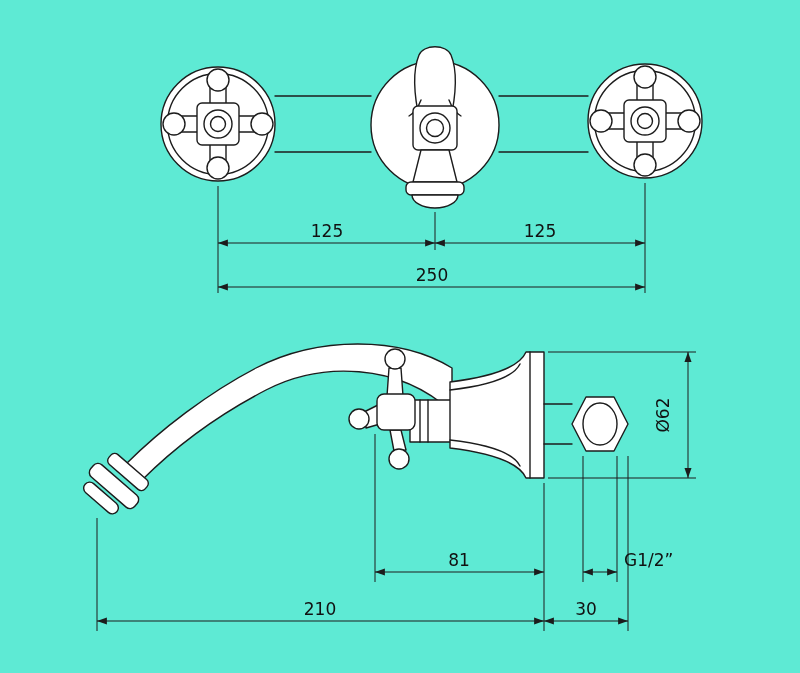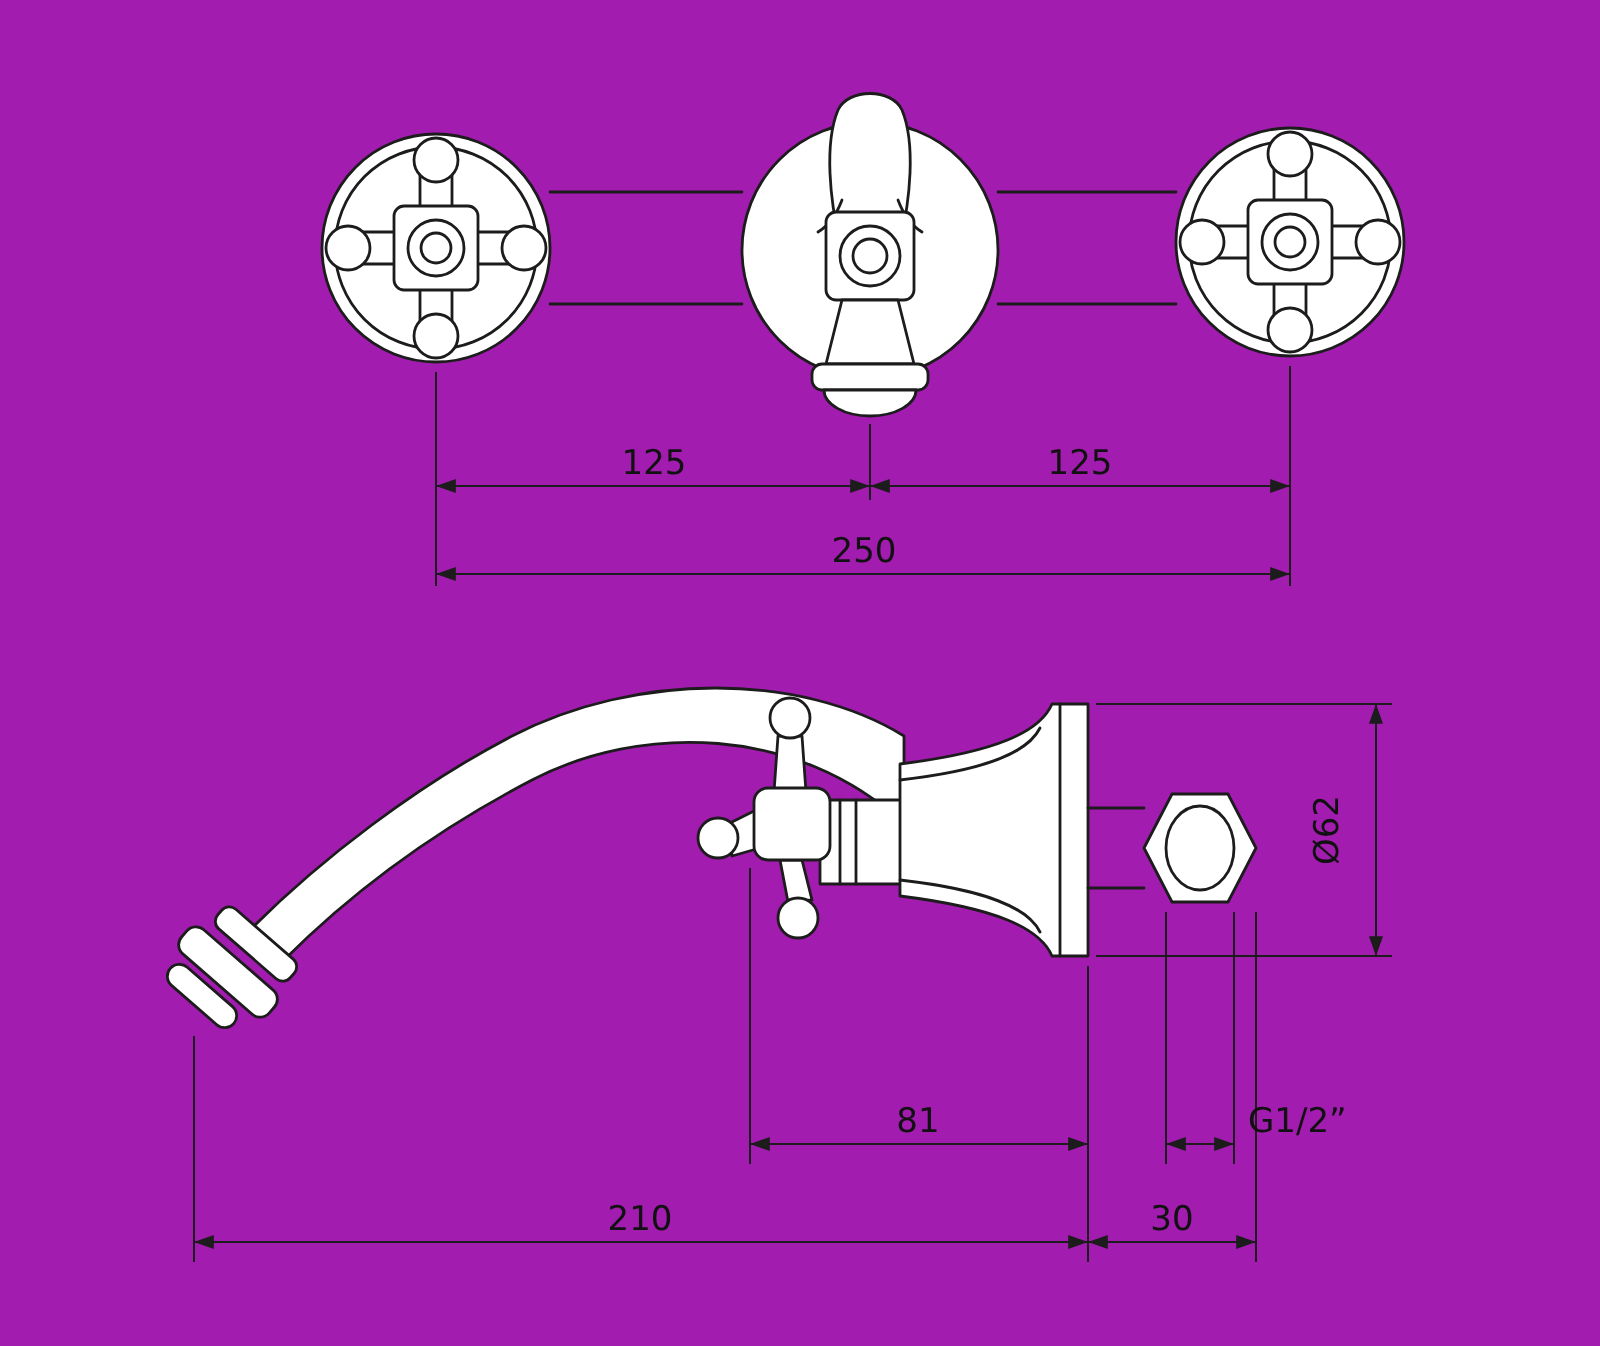--- a/index.html
+++ b/index.html
@@ -1,16 +1,16 @@
 <!DOCTYPE html>
 <html><head>
 <meta charset="utf-8">
 <style>
   html,body{margin:0;padding:0;background:#ffffff;}
-  .stage{width:800px;height:673px;background:#a21caf;position:relative;overflow:hidden;}
+  .stage{width:800px;height:673px;background:#5eead4;position:relative;overflow:hidden;}
   svg{display:block;}
   .draw *{stroke:#1c1c1c;stroke-width:1.4;fill:#ffffff;stroke-linejoin:round;stroke-linecap:round;}
   .draw line, .draw .nf{fill:none;}
   .dims line{stroke:#1c1c1c;stroke-width:1;fill:none;}
   .dims text{stroke:none;fill:#111111;}
   text{font-family:"DejaVu Sans","Liberation Sans",sans-serif;font-size:17px;text-anchor:middle;}
   .ta-start{text-anchor:start;}
 </style>
 </head>
 <body>

